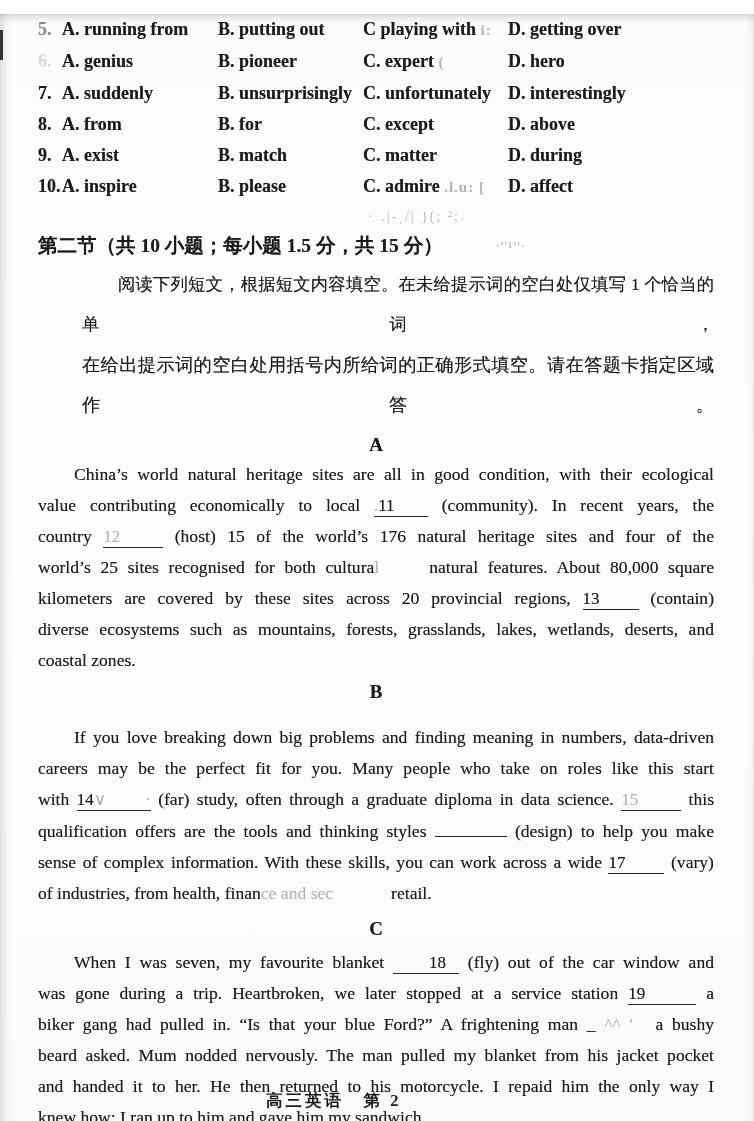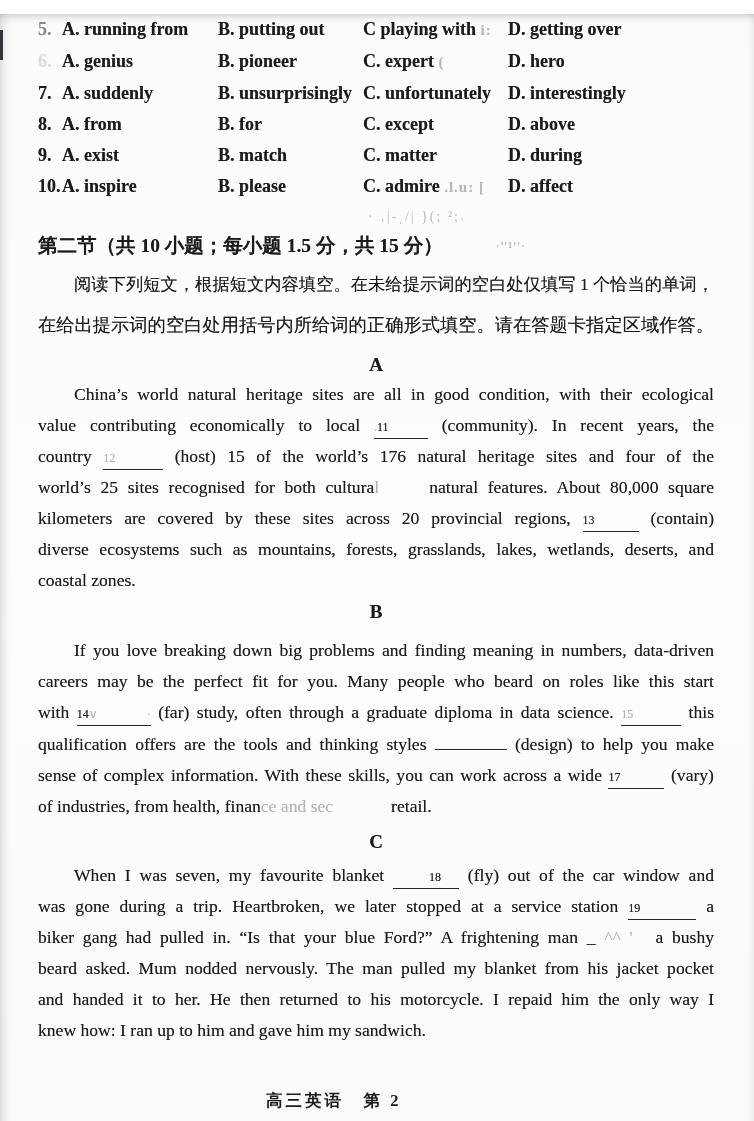--- a/index.html
+++ b/index.html
@@ -20,30 +20,30 @@
   .num{display:inline-block;min-width:24px;}
   .num-faint{opacity:.5;}
   .num-ghost{opacity:.14;}
   .f{opacity:.32;}
   .smudge{opacity:.30;font-size:15px;letter-spacing:1px;}
   
   #noise{margin:6px 0 0 330px;height:16px;font-size:14px;opacity:.30;letter-spacing:2px;}
   
   #sec-head{margin-top:8px;font-size:19.5px;font-weight:600;height:26px;line-height:26px;}
   #sec-head .smudge{font-weight:400;margin-left:48px;}
-  #instr{margin-top:6px;font-size:19px;}
+  #instr{margin-top:6px;font-size:19px;margin-left:44px;}
   .cnline{line-height:40px;text-align:justify;text-align-last:justify;}
   .cnline.indent{text-indent:36px;}
   
   .phead{text-align:center;font-weight:bold;font-size:19px;height:24px;line-height:24px;}
   .line{line-height:31px;font-size:17.6px;text-align:justify;text-align-last:justify;}
   .line.indent{text-indent:36px;}
   .line.last{text-align-last:left;}
   .blank{display:inline-block;border-bottom:1.6px solid #26262a;text-align:right;
-         height:21px;line-height:21px;vertical-align:baseline;font-size:12px;}
+         height:21px;line-height:21px;vertical-align:baseline;font-size:17px;}
   .gap{display:inline-block;}
   #footer{position:absolute;left:266px;top:1076px;font-size:16.5px;font-weight:600;
           letter-spacing:3px;}
   #edge-mark{position:absolute;left:0;top:16px;width:3px;height:30px;background:#15151a;opacity:.85;}
 </style>
 </head>
 <body>
 
 <div id="page">
   <div id="edge-mark"></div>
@@ -102,22 +102,22 @@
   <div id="passages" class="ink">
       <div class="phead" style="margin-top: 8px;">A</div>
       <div class="line fitline indent" style="margin-top: 2px;"><span>China’s world natural heritage sites are all in good condition, with their ecological</span></div>
       <div class="line fitline" style=""><span>value contributing economically to local </span><span class="blank" style="width: 54px;"><span class="f">.</span><span>11</span></span><span> (community). In recent years, the</span></div>
       <div class="line fitline" style=""><span>country </span><span class="blank" style="width: 60px;"><span class="f">12</span></span><span> (host) 15 of the world’s 176 natural heritage sites and four of the</span></div>
       <div class="line fitline" style=""><span>world’s 25 sites recognised for both cultura</span><span class="f">l</span><span class="gap" style="width: 50px;"></span><span>natural features. About 80,000 square</span></div>
       <div class="line fitline" style=""><span>kilometers are covered by these sites across 20 provincial regions, </span><span class="blank" style="width: 56px;"><span>13</span></span><span> (contain)</span></div>
       <div class="line fitline" style=""><span>diverse ecosystems such as mountains, forests, grasslands, lakes, wetlands, deserts, and</span></div>
       <div class="line fitline last" style=""><span>coastal zones.</span></div>
       <div class="phead" style="margin-top: 4px;">B</div>
-      <div class="line fitline indent" style="margin-top: 11px;"><span>If you love breaking down big problems and finding meaning in numbers, data-driven</span></div>
-      <div class="line fitline" style=""><span>careers may be the perfect fit for you. Many people who beard on roles like this start</span></div>
+      <div class="line fitline indent" style="margin-top: 18px;"><span>If you love breaking down big problems and finding meaning in numbers, data-driven</span></div>
+      <div class="line fitline" style=""><span>careers may be the perfect fit for you. Many people who take on roles like this start</span></div>
       <div class="line fitline" style=""><span>with </span><span class="blank" style="width: 74px;"><span>14</span><span class="f">∨ ·</span></span><span> (far) study, often through a graduate diploma in data science. </span><span class="blank" style="width: 60px;"><span class="f">15</span></span><span> this</span></div>
       <div class="line fitline" style=""><span>qualification offers are the tools and thinking styles </span><span class="blank" style="width: 72px;"><span></span></span><span> (design) to help you make</span></div>
       <div class="line fitline" style=""><span>sense of complex information. With these skills, you can work across a wide </span><span class="blank" style="width: 56px;"><span>17</span></span><span> (vary)</span></div>
       <div class="line fitline last" style=""><span>of industries, from health, finan</span><span class="f">ce and sec</span><span class="gap" style="width: 58px;"></span><span>retail.</span></div>
       <div class="phead" style="margin-top: 8px;">C</div>
       <div class="line fitline indent" style="margin-top: 6px;"><span>When I was seven, my favourite blanket </span><span class="blank" style="width: 66px;"><span>18</span></span><span> (fly) out of the car window and</span></div>
       <div class="line fitline" style=""><span>was gone during a trip. Heartbroken, we later stopped at a service station </span><span class="blank" style="width: 68px;"><span>19</span></span><span> a</span></div>
       <div class="line fitline" style=""><span>biker gang had pulled in. “Is that your blue Ford?” A frightening man _</span><span class="f"> ^^ ' </span><span class="gap" style="width: 14px;"></span><span>a bushy</span></div>
       <div class="line fitline" style=""><span>beard asked. Mum nodded nervously. The man pulled my blanket from his jacket pocket</span></div>
       <div class="line fitline" style=""><span>and handed it to her. He then returned to his motorcycle. I repaid him the only way I</span></div>

